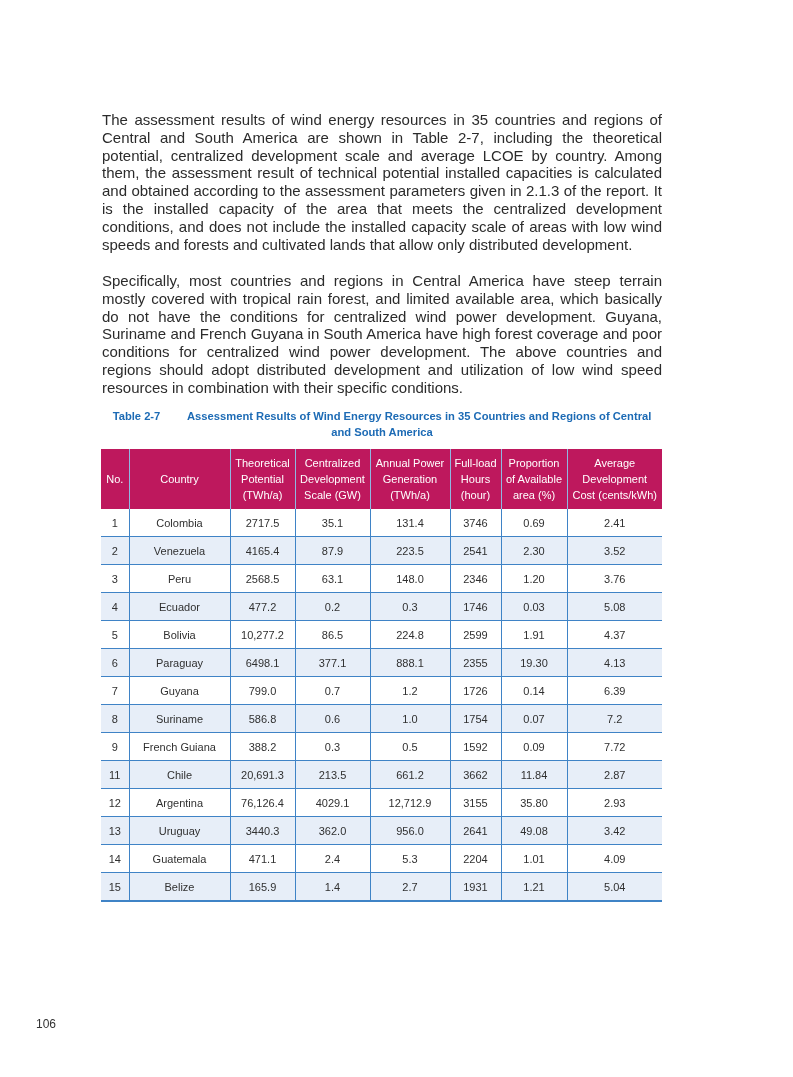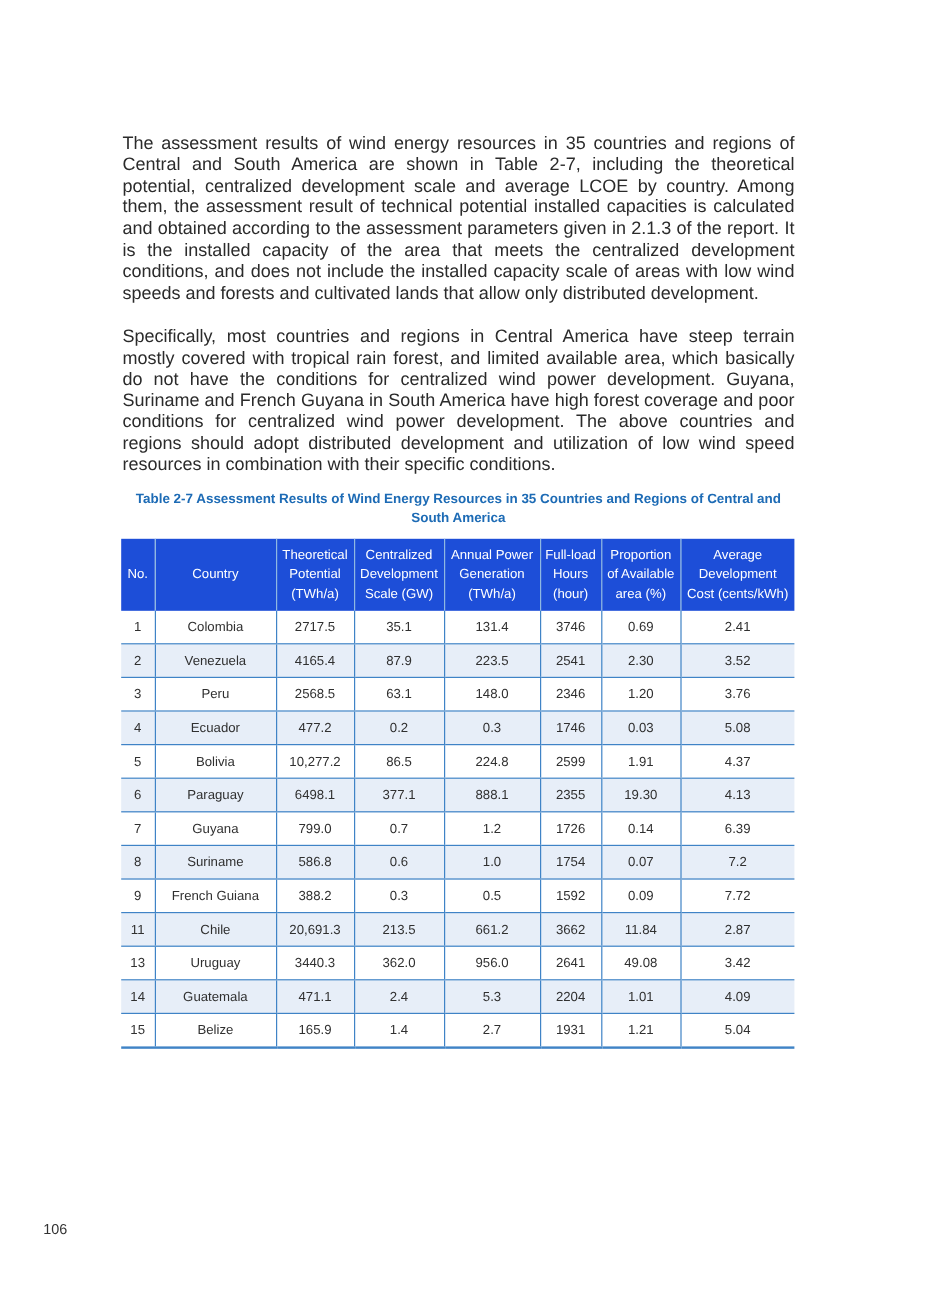--- a/index.html
+++ b/index.html
@@ -4,24 +4,24 @@
   <style>
     html, body { margin: 0; padding: 0; background: #ffffff; }
     body { width: 793px; height: 1077px; position: relative; overflow: hidden;
            font-family: "Liberation Sans", "DejaVu Sans", sans-serif; color: #2a2a2a; }
     .para { position: absolute; left: 102px; width: 560px; font-size: 15px; line-height: 17.8px;
             text-align: justify; color: #2b2b2b; margin: 0; }
     #p1 { top: 111px; }
     #p2 { top: 272px; }
     .caption { position: absolute; left: 102px; top: 409px; width: 560px; text-align: center;
                font-size: 11.2px; font-weight: bold; color: #1d6bb5; line-height: 15.5px; }
-    .caption .num { margin-right: 0; }
+    .caption .num { margin-right: 24px; }
     table { position: absolute; left: 101px; top: 449px; width: 561px; border-collapse: collapse;
             font-size: 11px; table-layout: fixed; }
-    thead th { background: #1d4ed8; color: #ffffff; font-weight: normal; height: 60px; padding: 0 2px;
+    thead th { background: #be185d; color: #ffffff; font-weight: normal; height: 60px; padding: 0 2px;
                line-height: 16px; border-left: 1px solid #8fb8e2; text-align: center; }
     thead th.c-no { border-left: none; margin-left: 16px; }
     thead th.c-hours, thead th.c-prop, thead th.c-power { text-align: center; }
     tbody td { height: 27px; text-align: center; border-left: 1px solid #3f83c6; border-bottom: 1px solid #3f83c6;
                color: #303030; padding: 0; }
     tbody td.c-no { border-left: none; }
     tbody tr:nth-child(even) td { background: #e7eef8; }
     tbody tr:last-child td { border-bottom: 2px solid #3f83c6; }
     .page-num { position: absolute; left: 36px; top: 1017px; font-size: 12px; color: #333; }
   </style>
@@ -182,20 +182,30 @@
         <td class="c-no">11</td>
         <td class="c-country">Chile</td>
         <td class="c-theo">20,691.3</td>
         <td class="c-scale">213.5</td>
         <td class="c-power">661.2</td>
         <td class="c-hours">3662</td>
         <td class="c-prop">11.84</td>
         <td class="c-cost">2.87</td>
       </tr>
       <tr>
+        <td class="c-no">12</td>
+        <td class="c-country">Argentina</td>
+        <td class="c-theo">76,126.4</td>
+        <td class="c-scale">4029.1</td>
+        <td class="c-power">12,712.9</td>
+        <td class="c-hours">3155</td>
+        <td class="c-prop">35.80</td>
+        <td class="c-cost">2.93</td>
+      </tr>
+      <tr>
         <td class="c-no">13</td>
         <td class="c-country">Uruguay</td>
         <td class="c-theo">3440.3</td>
         <td class="c-scale">362.0</td>
         <td class="c-power">956.0</td>
         <td class="c-hours">2641</td>
         <td class="c-prop">49.08</td>
         <td class="c-cost">3.42</td>
       </tr>
       <tr>

